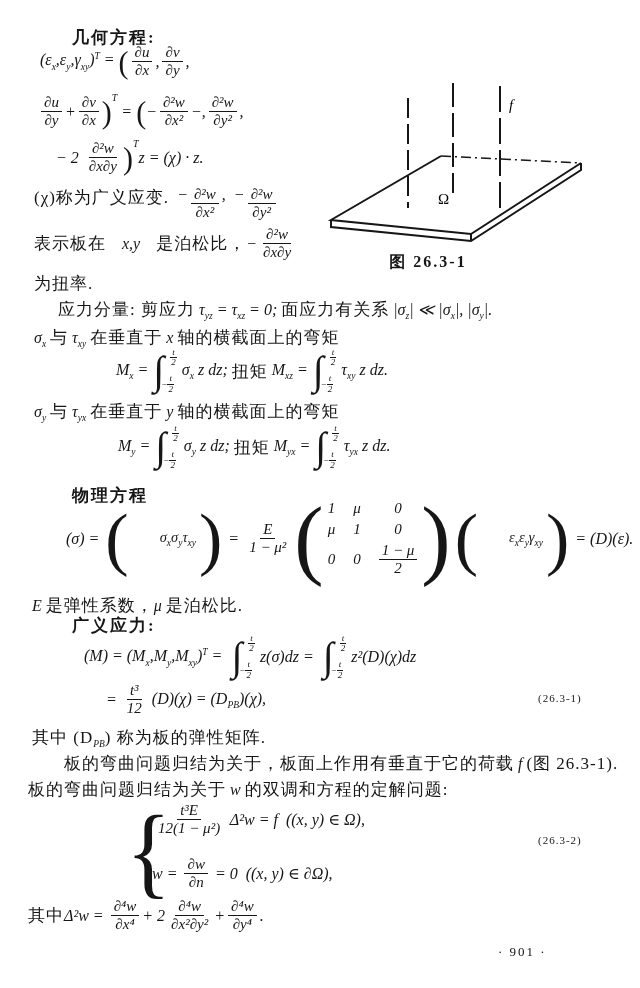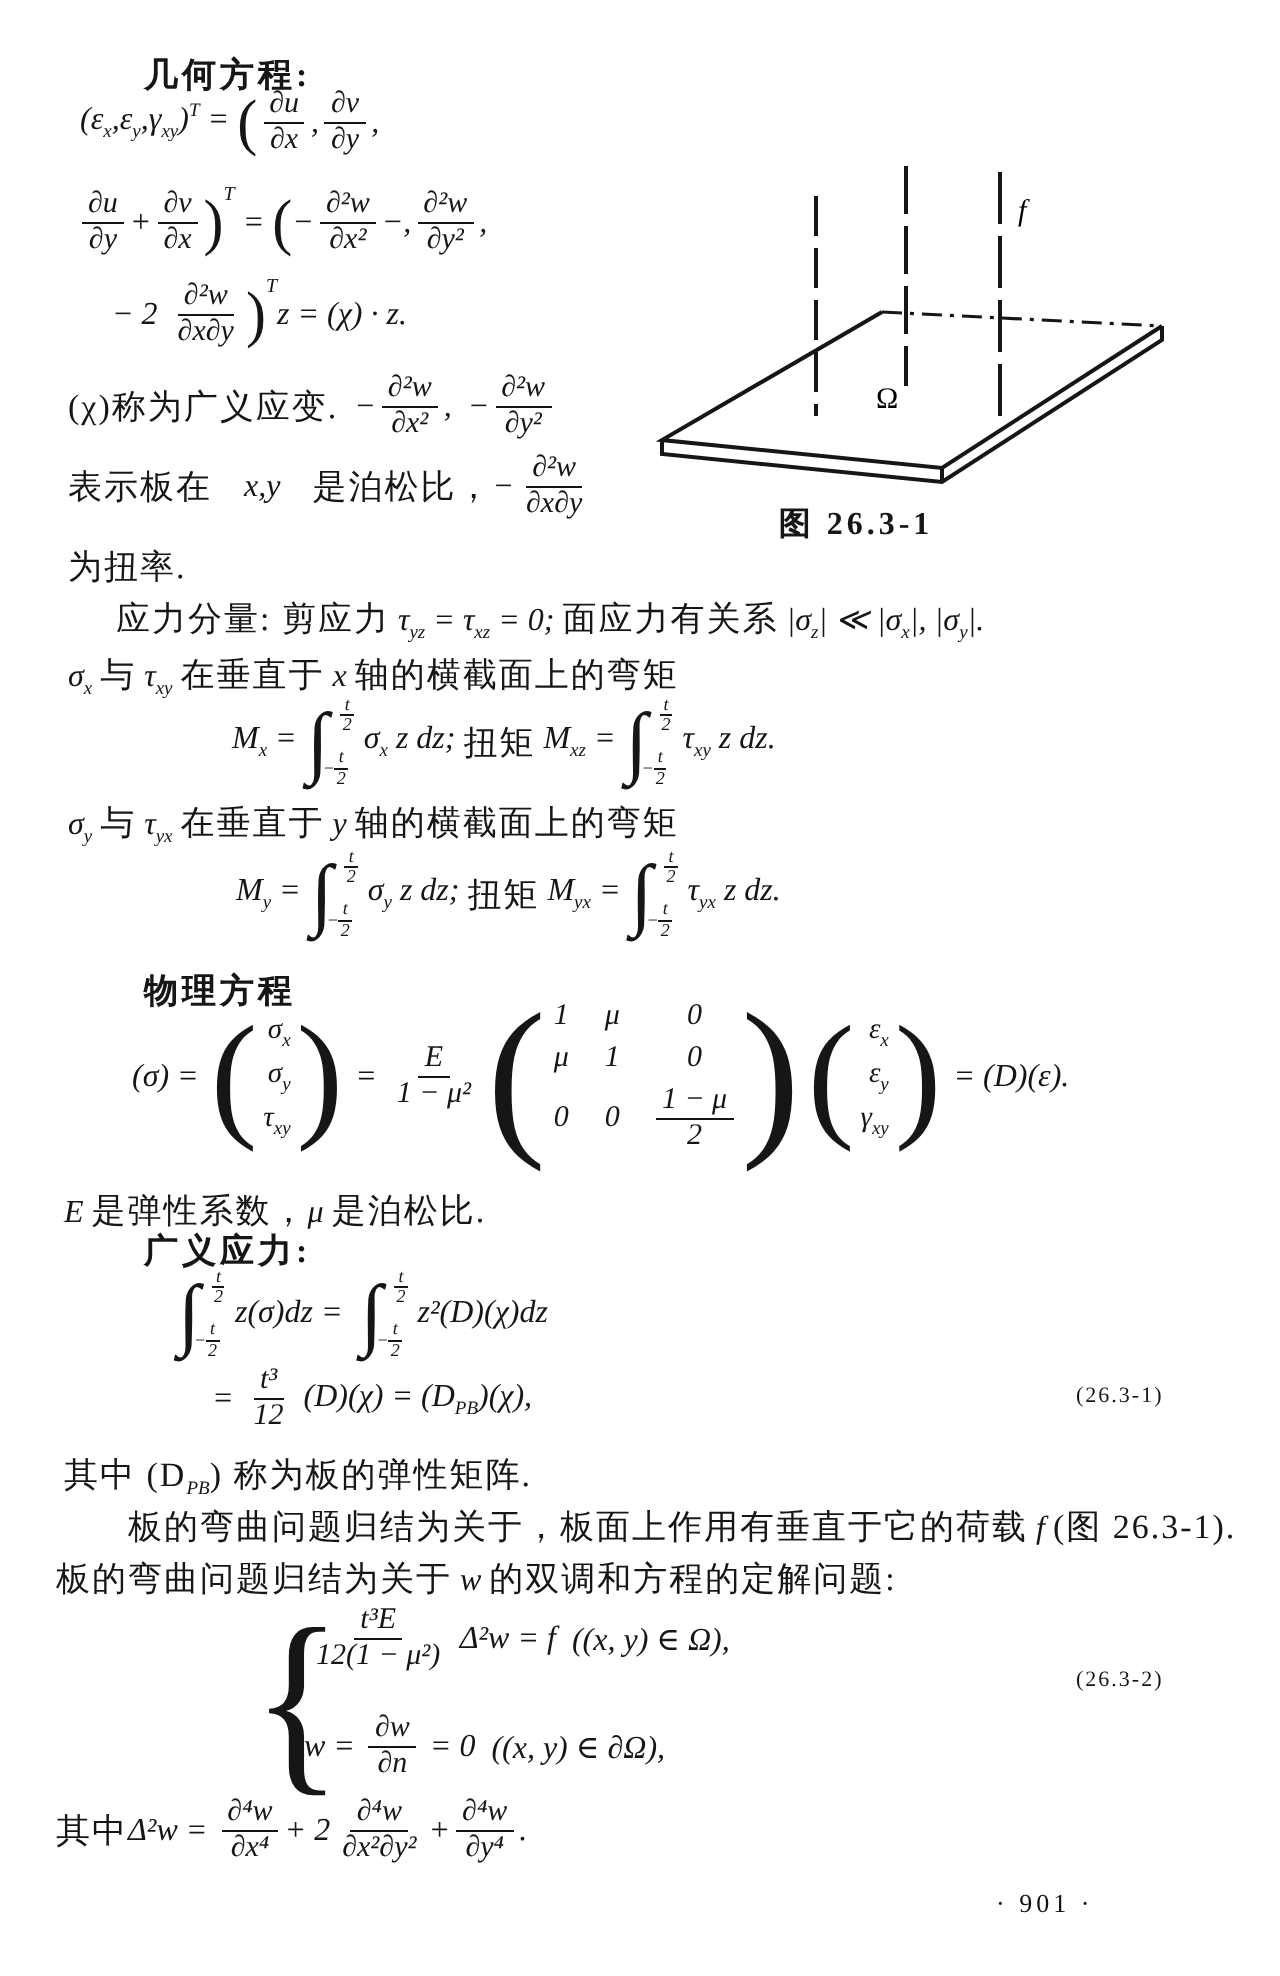--- a/index.html
+++ b/index.html
@@ -32,21 +32,21 @@
   .lims{display:inline-flex;flex-direction:column;justify-content:space-between;height:46px;font-size:9px;font-style:italic;margin-left:1px;}
   .lims .lt{align-self:flex-start;margin-left:5px;display:inline-flex;}
   .lims .lb{align-self:flex-start;margin-left:-4px;display:inline-flex;align-items:center;}
   .tfrac{display:inline-flex;flex-direction:column;align-items:center;line-height:1.05;}
   .tfrac .tn{border-bottom:1px solid #161616;padding:0 2px;}
   
   .vec{display:inline-flex;align-items:center;margin:0 2px;}
   .paren{font-style:normal;font-weight:300;line-height:0.82;}
   .pv{font-size:70px;}
   .pm{font-size:88px;}
-  .vcol{display:flex;flex-direction:column;align-items:flex-end;row-gap:3px;font-size:14.5px;font-style:italic;padding:0 3px;}
+  .vcol{display:flex;flex-direction:row;align-items:flex-start;row-gap:3px;font-size:14.5px;font-style:italic;padding:0 3px;margin-left:28px;}
   .mgrid{display:grid;grid-template-columns:repeat(3,auto);column-gap:18px;row-gap:4px;justify-items:center;align-items:center;font-size:15px;font-style:italic;padding:0 4px;}
   .sys-brace{position:absolute;font-size:94px;line-height:1;font-weight:300;transform:scaleY(1.08);transform-origin:top;font-style:normal;}
   .tag{font-style:normal;font-size:11px;letter-spacing:1px;}
   .pageno{font-size:13px;letter-spacing:2px;color:#111;}
   .caption{font-size:16px;font-weight:600;letter-spacing:2px;text-align:center;}
   svg text{font-family:"Liberation Serif","DejaVu Serif",serif;}
 </style>
 </head>
 <body>
 
@@ -98,21 +98,21 @@
   <span class="bl">− 2 </span>
   <span class="frac">
       <span class="num">∂²w</span>
       <span class="den">∂x∂y</span>
     </span>
   <span class="bigp">)</span>
   <span class="supwrap"><sup>T</sup></span>
   <span class="bl">z = (χ) · z.</span>
 </div>
 
-<div class="abs tline" style="left:34px;top:186px;display:flex;align-items:center">
+<div class="abs tline" style="left:34px;top:186px;display:flex;">
   <span class="cjk">(χ)称为广义应变.</span>
   <span class="it" style="margin-left:8px">−</span>
   <span class="frac it">
       <span class="num">∂²w</span>
       <span class="den">∂x²</span>
     </span>
   <span class="it">,</span>
   <span class="it" style="margin-left:8px">−</span>
   <span class="frac it">
       <span class="num">∂²w</span>
@@ -304,20 +304,21 @@
   <span class="bl"> = (D)(ε).</span>
 </div>
 
 <div class="abs tline" style="left:32px;top:594px">
   <span class="it">E </span><span class="cjk">是弹性系数，</span><span class="it">μ </span><span class="cjk">是泊松比.</span>
 </div>
 
 <div class="abs h" style="left:72px;top:614px">广义应力:</div>
 
 <div class="abs mrow" style="left:84px;top:634px">
+  <span class="bl"><span>(M) = (M</span><sub>x</sub><span>,M</span><sub>y</sub><span>,M</span><sub>xy</sub><span>)</span><sup>T</sup><span> = </span></span>
   <span class="int">
       <span class="iglyph">∫</span>
       <span class="lims">
         <span class="lt">
           <span class="tfrac">
             <span class="tn">t</span>
             <span class="td">2</span>
           </span>
         </span>
         <span class="lb">

